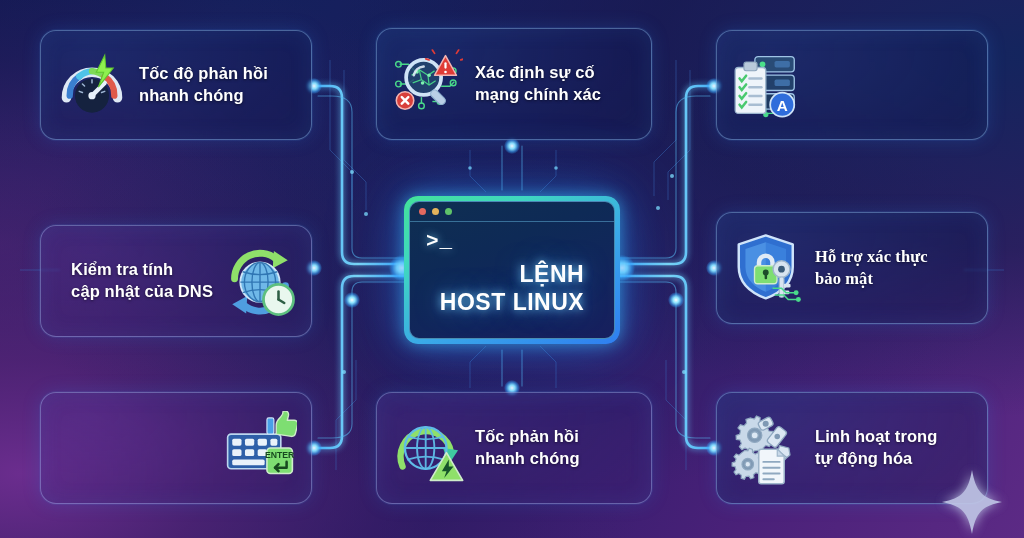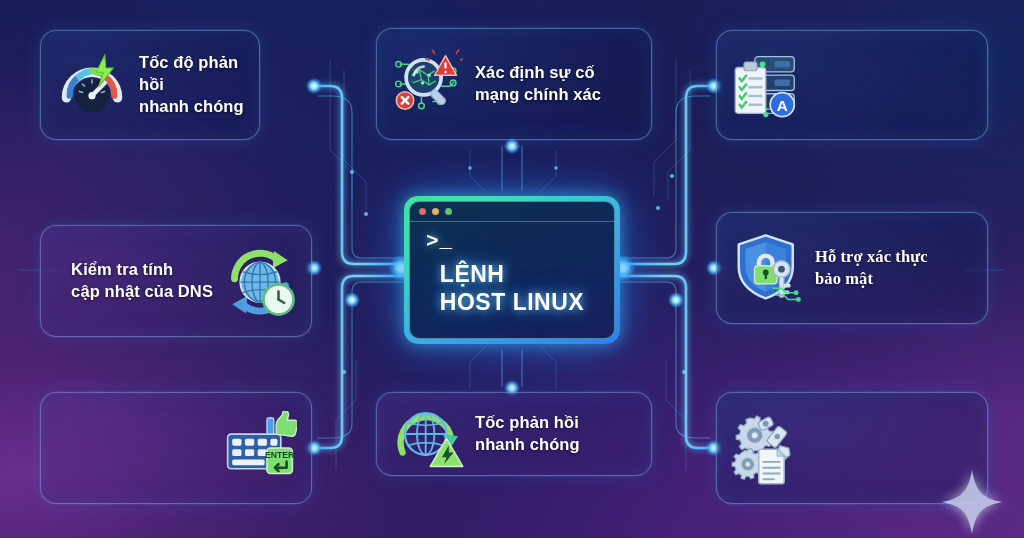--- a/index.html
+++ b/index.html
@@ -78,27 +78,27 @@
     width: 74px;
     height: 74px;
     display: flex;
     align-items: center;
     justify-content: center;
   }
   .card.icon-right { flex-direction: row-reverse; }
   .card.icon-right .label { text-align: left; }
 
   
-  #card-speed      { left: 40px;  top: 30px;  width: 220px; height: 110px; }
+  #card-speed      { left: 40px;  top: 30px;  width: 272px; height: 110px; }
   #card-detect     { left: 376px; top: 28px;  width: 276px; height: 112px; }
   #card-verify     { left: 716px; top: 30px;  width: 272px; height: 110px; }
   #card-dns        { left: 40px;  top: 225px; width: 272px; height: 112px; }
   #card-auth       { left: 716px; top: 212px; width: 272px; height: 112px; font-family: Liberation Serif, serif; }
   #card-simple     { left: 40px;  top: 392px; width: 272px; height: 112px; }
-  #card-fast       { left: 376px; top: 392px; width: 276px; height: 84px; }
+  #card-fast       { left: 376px; top: 392px; width: 276px; height: 112px; }
   #card-automation { left: 716px; top: 392px; width: 272px; height: 112px; }
 
   
   #terminal {
     position: absolute;
     left: 404px;
     top: 196px;
     width: 216px;
     height: 148px;
     z-index: 5;
@@ -142,21 +142,21 @@
     top: 8px;
     font-family: "Liberation Mono", "DejaVu Sans Mono", monospace;
     font-size: 21px;
     font-weight: 700;
     color: #ffffff;
     letter-spacing: 1px;
     text-shadow: 0 0 8px rgba(140,230,255,0.85);
   }
   #term-title {
     margin-top: 18px;
-    text-align: left;
+    text-align: right;
     color: #ffffff;
     font-size: 23px;
     font-weight: 700;
     line-height: 1.18;
     letter-spacing: 0.5px;
     white-space: pre-line;
     text-shadow: 0 0 10px rgba(120,215,255,0.9), 0 0 24px rgba(60,160,255,0.55);
   }
 
   
@@ -531,20 +531,22 @@
           <path d="M40,33 v6 h6 z" fill="#c9d9e9" stroke="#9fb6cb" stroke-width="1"></path>
           <g stroke="#8fa8c0" stroke-width="1.7" stroke-linecap="round">
             <line x1="28" y1="44" x2="42" y2="44"></line>
             <line x1="28" y1="49" x2="42" y2="49"></line>
             <line x1="28" y1="54" x2="42" y2="54"></line>
             <line x1="28" y1="59" x2="37" y2="59"></line>
           </g>
         </g>
       </svg>
     </div>
+    <div class="label">Linh hoạt trong
+tự động hóa</div>
   </div>
 
   <svg id="decor" viewBox="0 0 1024 538">
     <g opacity="0.9" filter="url(#softGlow)">
       <path d="M972,470 C976,492 982,498 1002,502 C982,506 976,512 972,534 C968,512 962,506 942,502 C962,498 968,492 972,470 Z" fill="#c3c9e8"></path>
     </g>
   </svg>
 
 </div>
 

